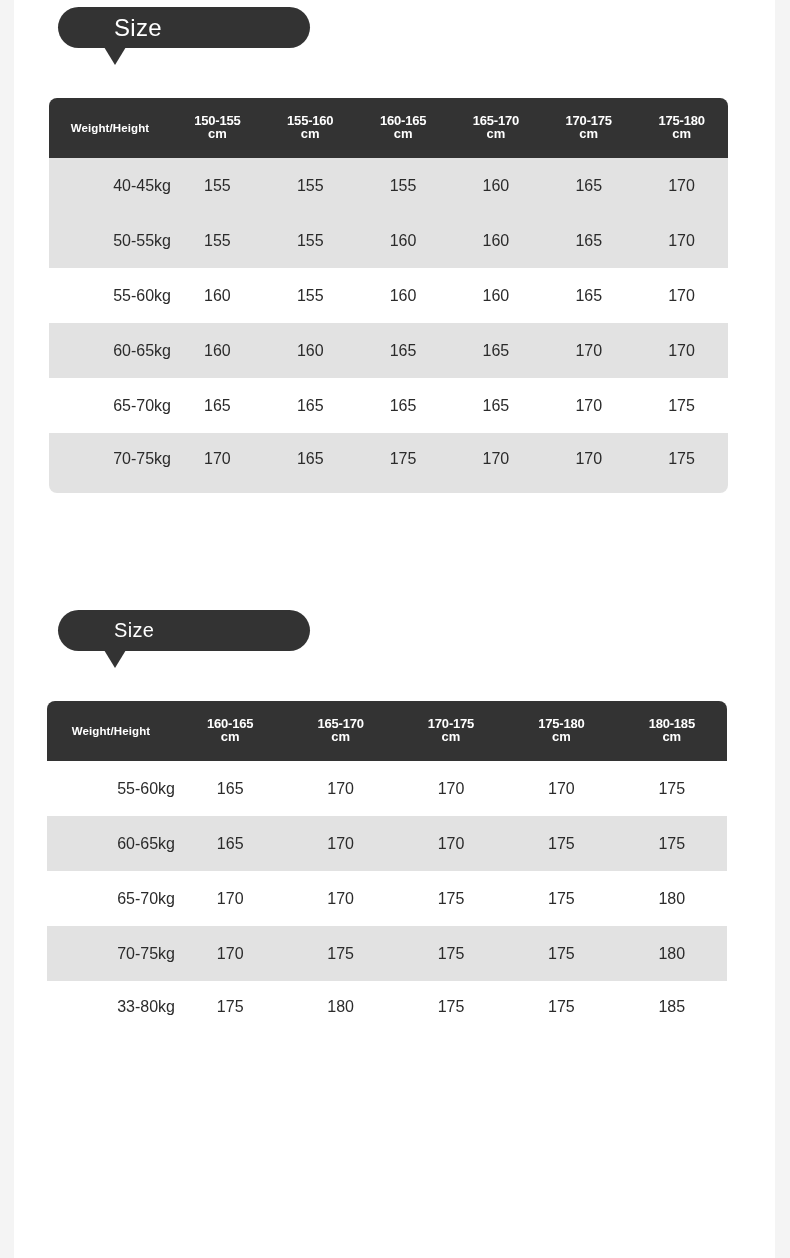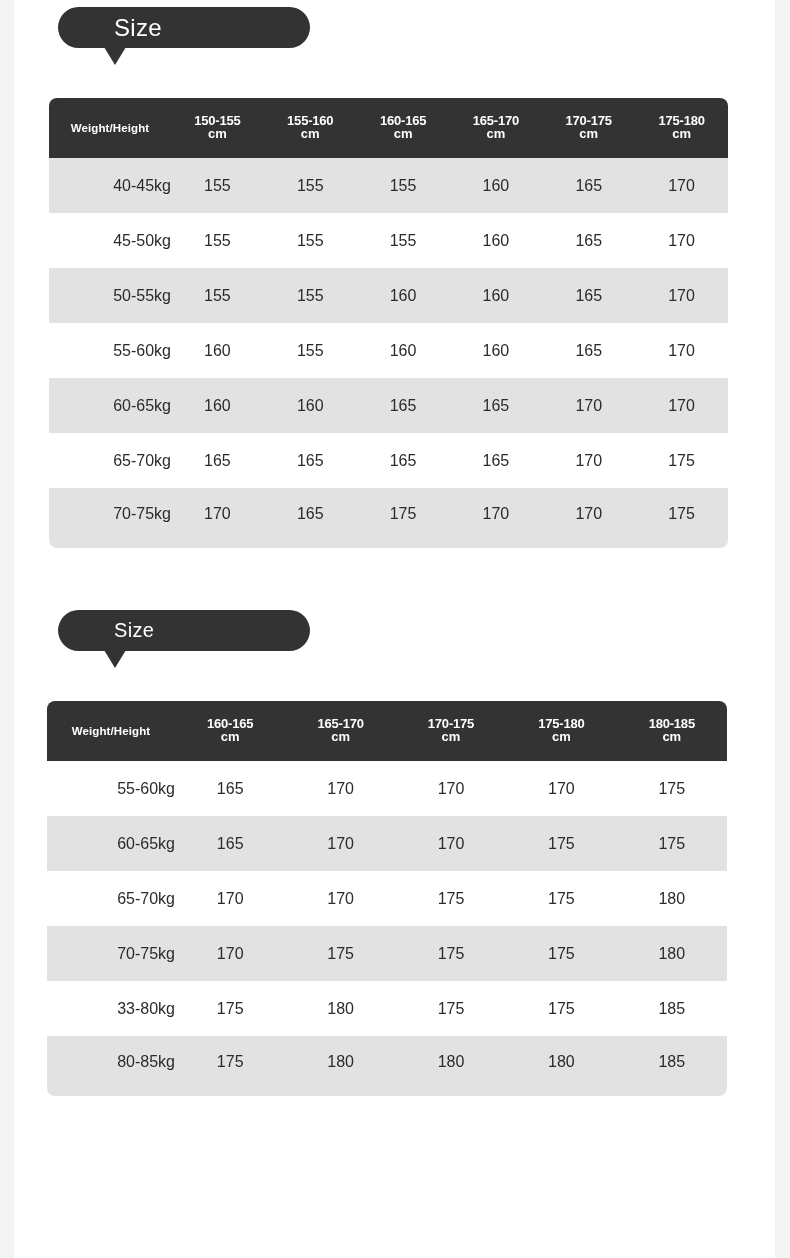--- a/index.html
+++ b/index.html
@@ -174,29 +174,20 @@
       <tbody>
           <tr class="shade">
             <td class="rowlabel">40-45kg</td>
             <td>155</td>
             <td>155</td>
             <td>155</td>
             <td>160</td>
             <td>165</td>
             <td>170</td>
           </tr>
-          <tr class="plain">
-            <td class="rowlabel">45-50kg</td>
-            <td>155</td>
-            <td>155</td>
-            <td>155</td>
-            <td>160</td>
-            <td>165</td>
-            <td>170</td>
-          </tr>
           <tr class="shade">
             <td class="rowlabel">50-55kg</td>
             <td>155</td>
             <td>155</td>
             <td>160</td>
             <td>160</td>
             <td>165</td>
             <td>170</td>
           </tr>
           <tr class="plain">
@@ -304,25 +295,17 @@
             <td>180</td>
           </tr>
           <tr class="plain">
             <td class="rowlabel">33-80kg</td>
             <td>175</td>
             <td>180</td>
             <td>175</td>
             <td>175</td>
             <td>185</td>
           </tr>
-          <tr class="shade">
-            <td class="rowlabel">80-85kg</td>
-            <td>175</td>
-            <td>180</td>
-            <td>180</td>
-            <td>180</td>
-            <td>185</td>
-          </tr>
         </tbody>
     </table>
   </div>
 
 </div>
 
 </body></html>

